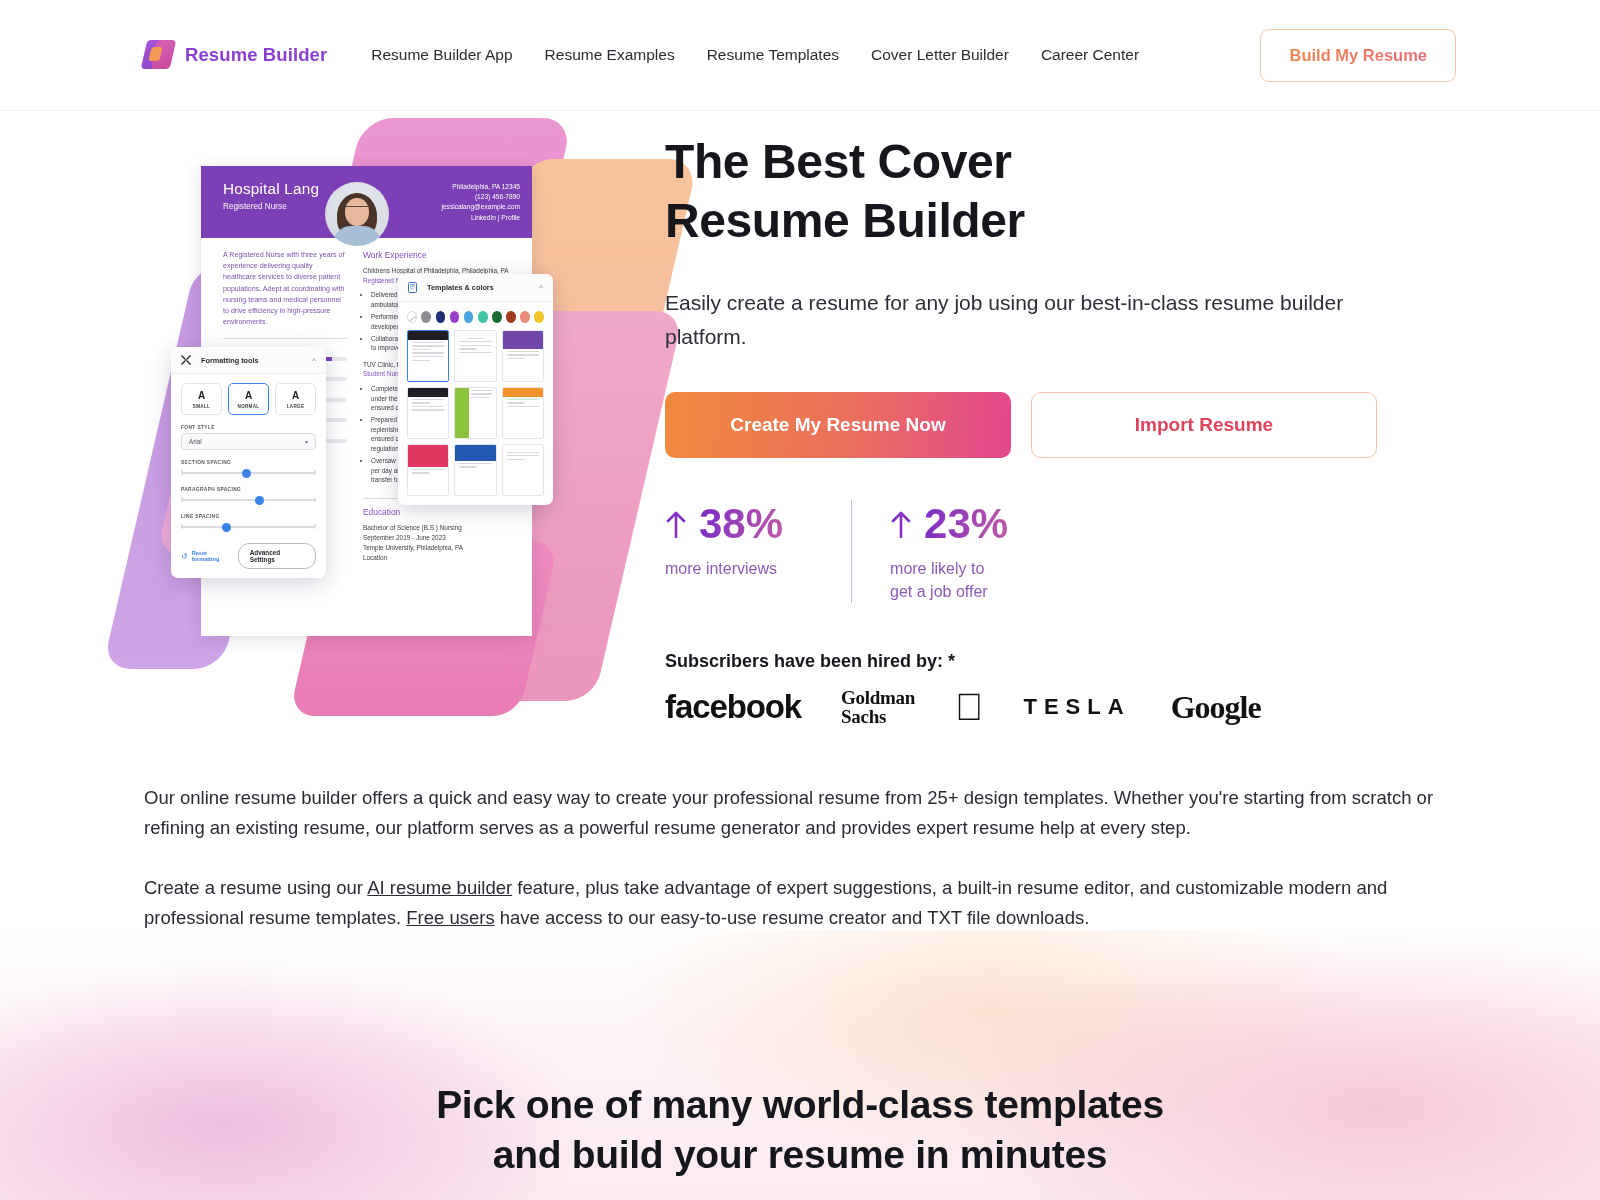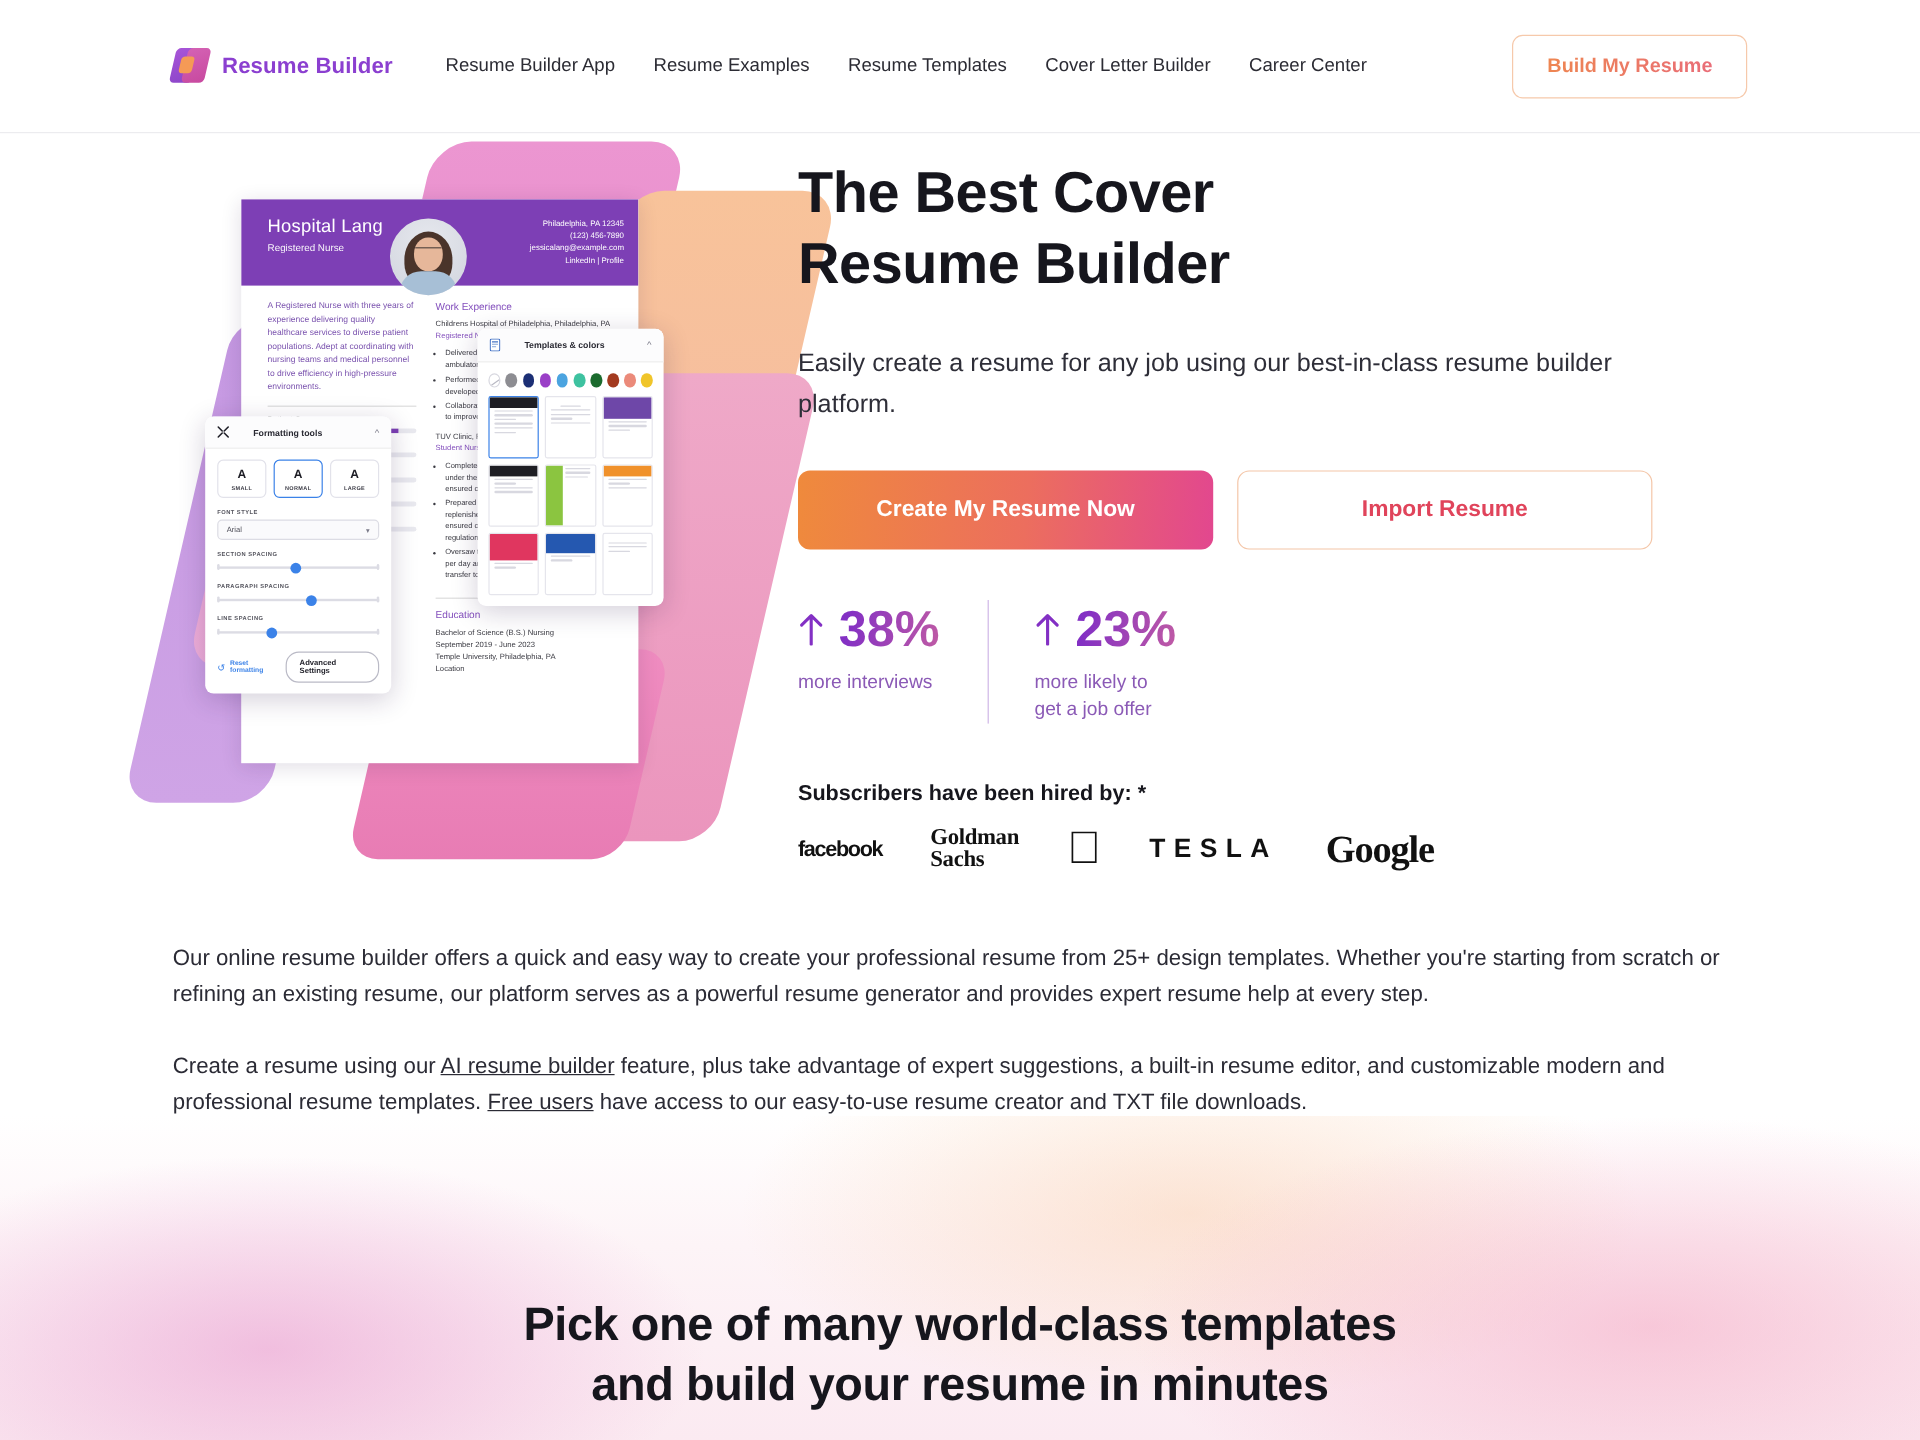--- a/index.html
+++ b/index.html
@@ -127,21 +127,21 @@
   .r-edu-line { font-size: 6.4px; color:#3a3a42; line-height: 1.55; }
 
   
   .panel {
     position: absolute; background: #fff; border-radius: 7px;
     box-shadow: 0 5px 22px rgba(40,20,70,.20);
     overflow: hidden;
   }
   .fmt-panel { left: 27px; top: 236px; width: 155px; }
   .panel-head {
-    display:flex; align-items:center; gap:20px;
+    display:flex; align-items:center; gap:10px;
     padding: 8px 10px; border-bottom: 1px solid #eee; background:#fcfcfd;
   }
   .panel-head .ttl { font-size: 7.3px; font-weight: bold; color:#2a2a33; }
   .panel-head .chev { margin-left:auto; font-size:8px; color:#7a7a88; }
   .panel-body { padding: 9px 10px 9px; }
   .size-row { display:flex; gap:6px; margin-bottom: 10px; }
   .size-btn {
     flex:1; border:1px solid #e2e2ea; border-radius:5px;
     padding: 7px 0 5px; text-align:center; background:#fff;
   }
@@ -200,32 +200,32 @@
     background: linear-gradient(95deg,#ef8a3c 0%, #ec6e5e 55%, #e2478f 100%);
     color:#fff; font-size: 19px; font-weight: bold; cursor:pointer;
   }
   .btn-secondary {
     width: 346px; height: 66px; border-radius: 10px;
     border: 1.4px solid #f4c6a8; background:#fff;
     color:#e0445b; font-size: 19px; font-weight: bold; cursor:pointer;
   }
   .stats { display:flex; margin-top: 42px; }
   .stat { padding-right: 40px; }
-  .stat + .stat { padding-left: 38px; border-left: 1.5px solid #cfb6e6; }
+  .stat + .stat { padding-left: 38px; border-left: 1.5px solid #cfb6e6; margin-left: 28px; }
   .stat-num {
     display:flex; align-items:center; gap: 12px;
     font-size: 42px; font-weight: bold;
     background-image: linear-gradient(100deg,#8330c4 35%, #c05ba4 100%);
     -webkit-background-clip: text; background-clip: text; color: transparent;
   }
   .arrow-up { width: 22px; height: 27px; flex:none; }
   .stat-lbl { margin-top: 9px; font-size: 16px; line-height: 1.44; color: #8b5ab6; }
   .hired-title { margin-top: 48px; font-size: 18px; font-weight: bold; color:#16161d; }
   .logos { display:flex; align-items:center; gap: 40px; margin-top: 14px; height: 42px; }
-  .lg-fb { font-family:"Liberation Sans", sans-serif; font-size: 18px; font-weight: bold; letter-spacing:-1.1px; color:#111; }
+  .lg-fb { font-family:"Liberation Sans", sans-serif; font-size: 33px; font-weight: bold; letter-spacing:-1.1px; color:#111; }
   .lg-gs { font-family:"Liberation Serif", serif; font-size: 19px; font-weight:bold; line-height:1.0; color:#111; letter-spacing:-.3px; }
   .lg-apple { font-size: 38px; line-height:.9; color:#111; }
   .lg-tesla { font-size: 22px; font-weight: bold; letter-spacing: 7px; color:#111; }
   .lg-google { font-family:"Liberation Serif", serif; font-size: 32px; font-weight: bold; letter-spacing:-1px; color:#111; }
 
   
   .copy { padding: 0 144px; margin-top: 55px; }
   .copy p { font-size: 18.5px; line-height: 1.62; color: #2b2b35; }
   .copy p + p { margin-top: 30px; }
   .copy a { color: #2b2b35; text-decoration: underline; }

